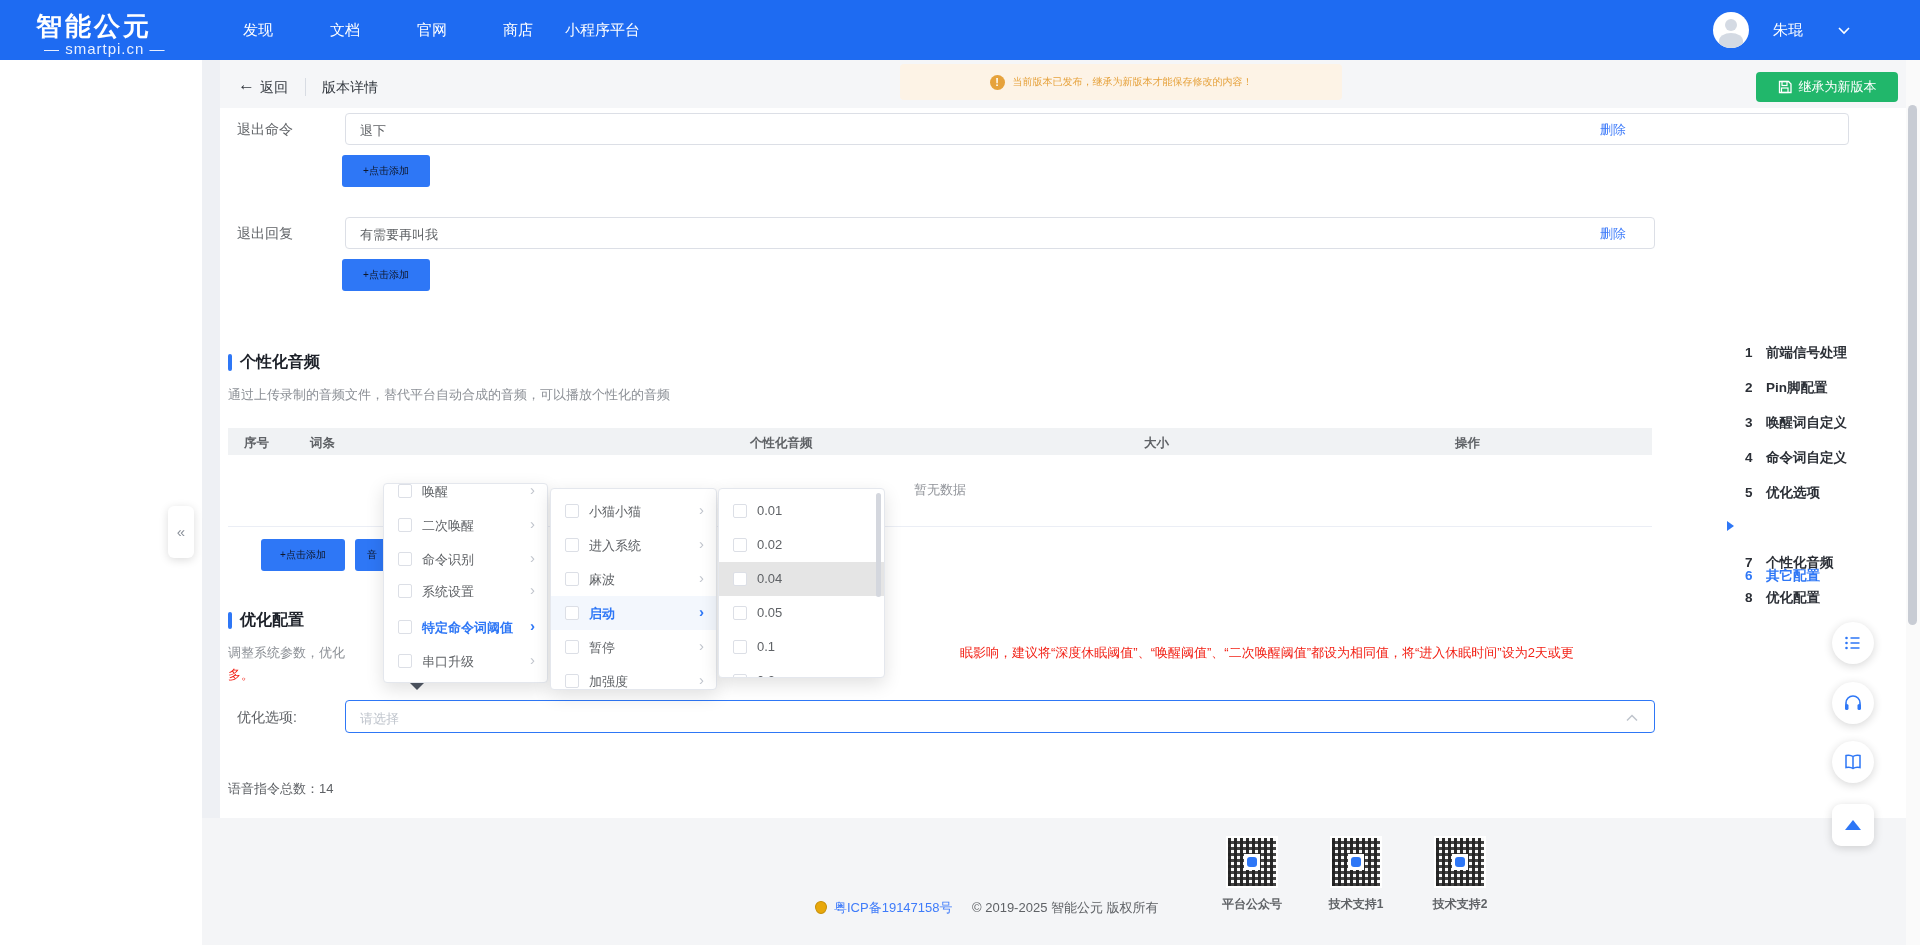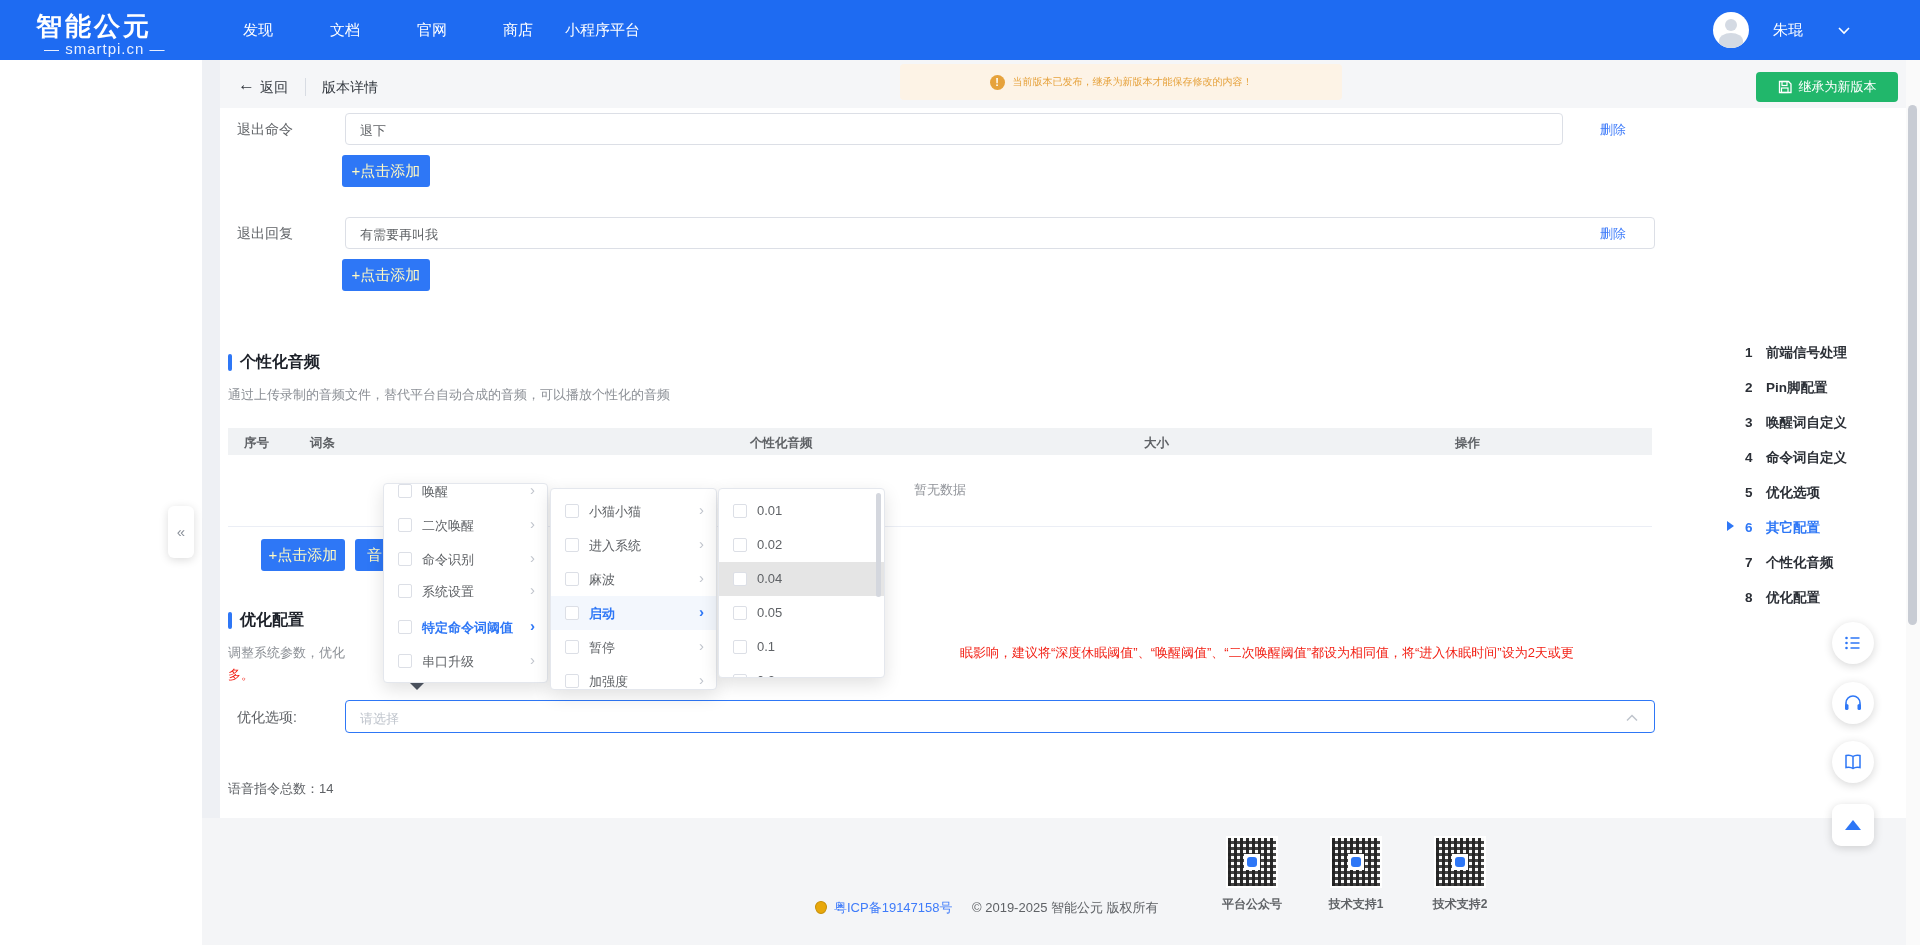--- a/index.html
+++ b/index.html
@@ -40,21 +40,21 @@
   .warn-ico { width:15px; height:15px; border-radius:50%; background:#e6a23c; color:#fff; font-size:11px; font-weight:bold; text-align:center; line-height:15px; flex:0 0 auto; }
   .warn-txt { color:#e6a23c; font-size:10px; }
 
   .green-btn { left:1756px; top:72px; width:142px; height:30px; background:#21b76b; border-radius:4px; color:#fff; font-size:13px; display:flex; align-items:center; justify-content:center; gap:7px; cursor:pointer; }
 
   
   .f-label { width:100px; font-size:14px; color:#5f6266; }
   .inp { background:#fff; border:1px solid #dcdfe6; border-radius:4px; height:32px; }
   .inp-val { position:absolute; left:14px; top:8px; font-size:13px; color:#5f6266; }
   .del-link { color:#3e7bfa; font-size:13px; cursor:pointer; }
-  .blue-btn { background:#2e77f6; border-radius:3px; color:#fef9c3; font-size:15px; text-align:center; line-height:32px; height:32px; cursor:pointer; overflow:hidden; }
+  .blue-btn { background:#2e77f6; border-radius:3px; color:#0f172a; font-size:10px; text-align:center; line-height:32px; height:32px; cursor:pointer; overflow:hidden; }
 
   .sec-bar { width:4px; height:17px; background:#2e77f6; border-radius:2px; }
   .sec-title { font-size:16px; font-weight:bold; color:#1d2129; }
   .sec-desc { font-size:13px; color:#8c9096; }
 
   
   .tbl-head { left:228px; top:428px; width:1424px; height:27px; background:#f0f2f4; }
   .th { position:absolute; top:7px; font-size:12.5px; color:#5f6266; font-weight:600; }
   .tbl-row { left:228px; top:455px; width:1424px; height:72px; border-bottom:1px solid #ebeef5; }
   .empty-txt { left:228px; top:481px; width:1424px; text-align:center; font-size:13px; color:#909399; }
@@ -73,21 +73,21 @@
   .cas-arrow { position:absolute; right:12px; top:7px; font-size:15px; color:#c0c4cc; }
   .cas-row.active .cas-lbl, .cas-row.active .cas-arrow { color:#2e77f6; font-weight:bold; }
   .row-hl-blue { background:#f3f7fd; }
   .row-hl-gray { background:#e5e5e5;text-align:center; }
   .cas-scroll { position:absolute; right:3px; top:4px; width:5px; height:104px; background:#d4d7de; border-radius:3px; }
   .cas-arrow-tip { left:410px; top:683px; width:0; height:0; border-left:7px solid transparent; border-right:7px solid transparent; border-top:7px solid #4a515c; z-index:51; }
 
   
   .anchor-item { left:1745px; height:18px; cursor:pointer; font-size:13.5px; font-weight:600; color:#2b2f36; }
   .anchor-item .num { display:inline-block; width:21px; }
-  .anchor-item.active { color:#2e77f6; }
+  .anchor-item.active { color:#2e77f6;margin-top:48px; }
   .anchor-tri { left:1727px; width:0; height:0; border-top:5px solid transparent; border-bottom:5px solid transparent; border-left:7px solid #2e77f6; }
 
   
   .fab { left:1832px; width:42px; height:42px; background:#fff; border-radius:50%; box-shadow:0 2px 10px rgba(0,0,0,.16); display:flex; align-items:center; justify-content:center; cursor:pointer; z-index:30; }
   .fab-sq { border-radius:9px; }
   .tri-up { width:0; height:0; border-left:8px solid transparent; border-right:8px solid transparent; border-bottom:10px solid #2e77f6; }
 
   
   .footer { left:202px; top:818px; width:1718px; height:127px; background:#f4f5f7; }
   .icp-ico { left:815px; top:901px; width:12px; height:13px; background:#e8a80c; border-radius:50% 50% 50% 50%/45% 45% 55% 55%; border:1px solid #c78f06; }
@@ -230,21 +230,21 @@
   <div class="abs green-btn">
     <svg width="14" height="14">
         <path d="M1.5 1.5 h9 l2.5 2.5 v8.5 h-11.5 Z" fill="none" stroke="#ffffff" stroke-width="1.3"></path>
         <rect x="4" y="1.5" width="5" height="4" fill="none" stroke="#ffffff" stroke-width="1.2"></rect>
         <rect x="3.5" y="8" width="6.5" height="4.5" fill="none" stroke="#ffffff" stroke-width="1.2"></rect>
       </svg>
     <span>继承为新版本</span>
   </div>
 
   <div class="abs f-label" style="left:237px; top:121px">退出命令</div>
-  <div class="abs inp" style="left:345px; top:113px; width:1218px">
+  <div class="abs inp" style="left:345px; top:113px; width:1504px">
     <span class="inp-val">退下</span>
   </div>
   <div class="abs del-link" style="left:1600px; top:121px">删除</div>
   <div class="abs blue-btn" style="left:342px; top:155px; width:88px">+点击添加</div>
 
   <div class="abs f-label" style="left:237px; top:225px">退出回复</div>
   <div class="abs inp" style="left:345px; top:217px; width:1310px">
     <span class="inp-val">有需要再叫我</span>
   </div>
   <div class="abs del-link" style="left:1600px; top:225px">删除</div>

